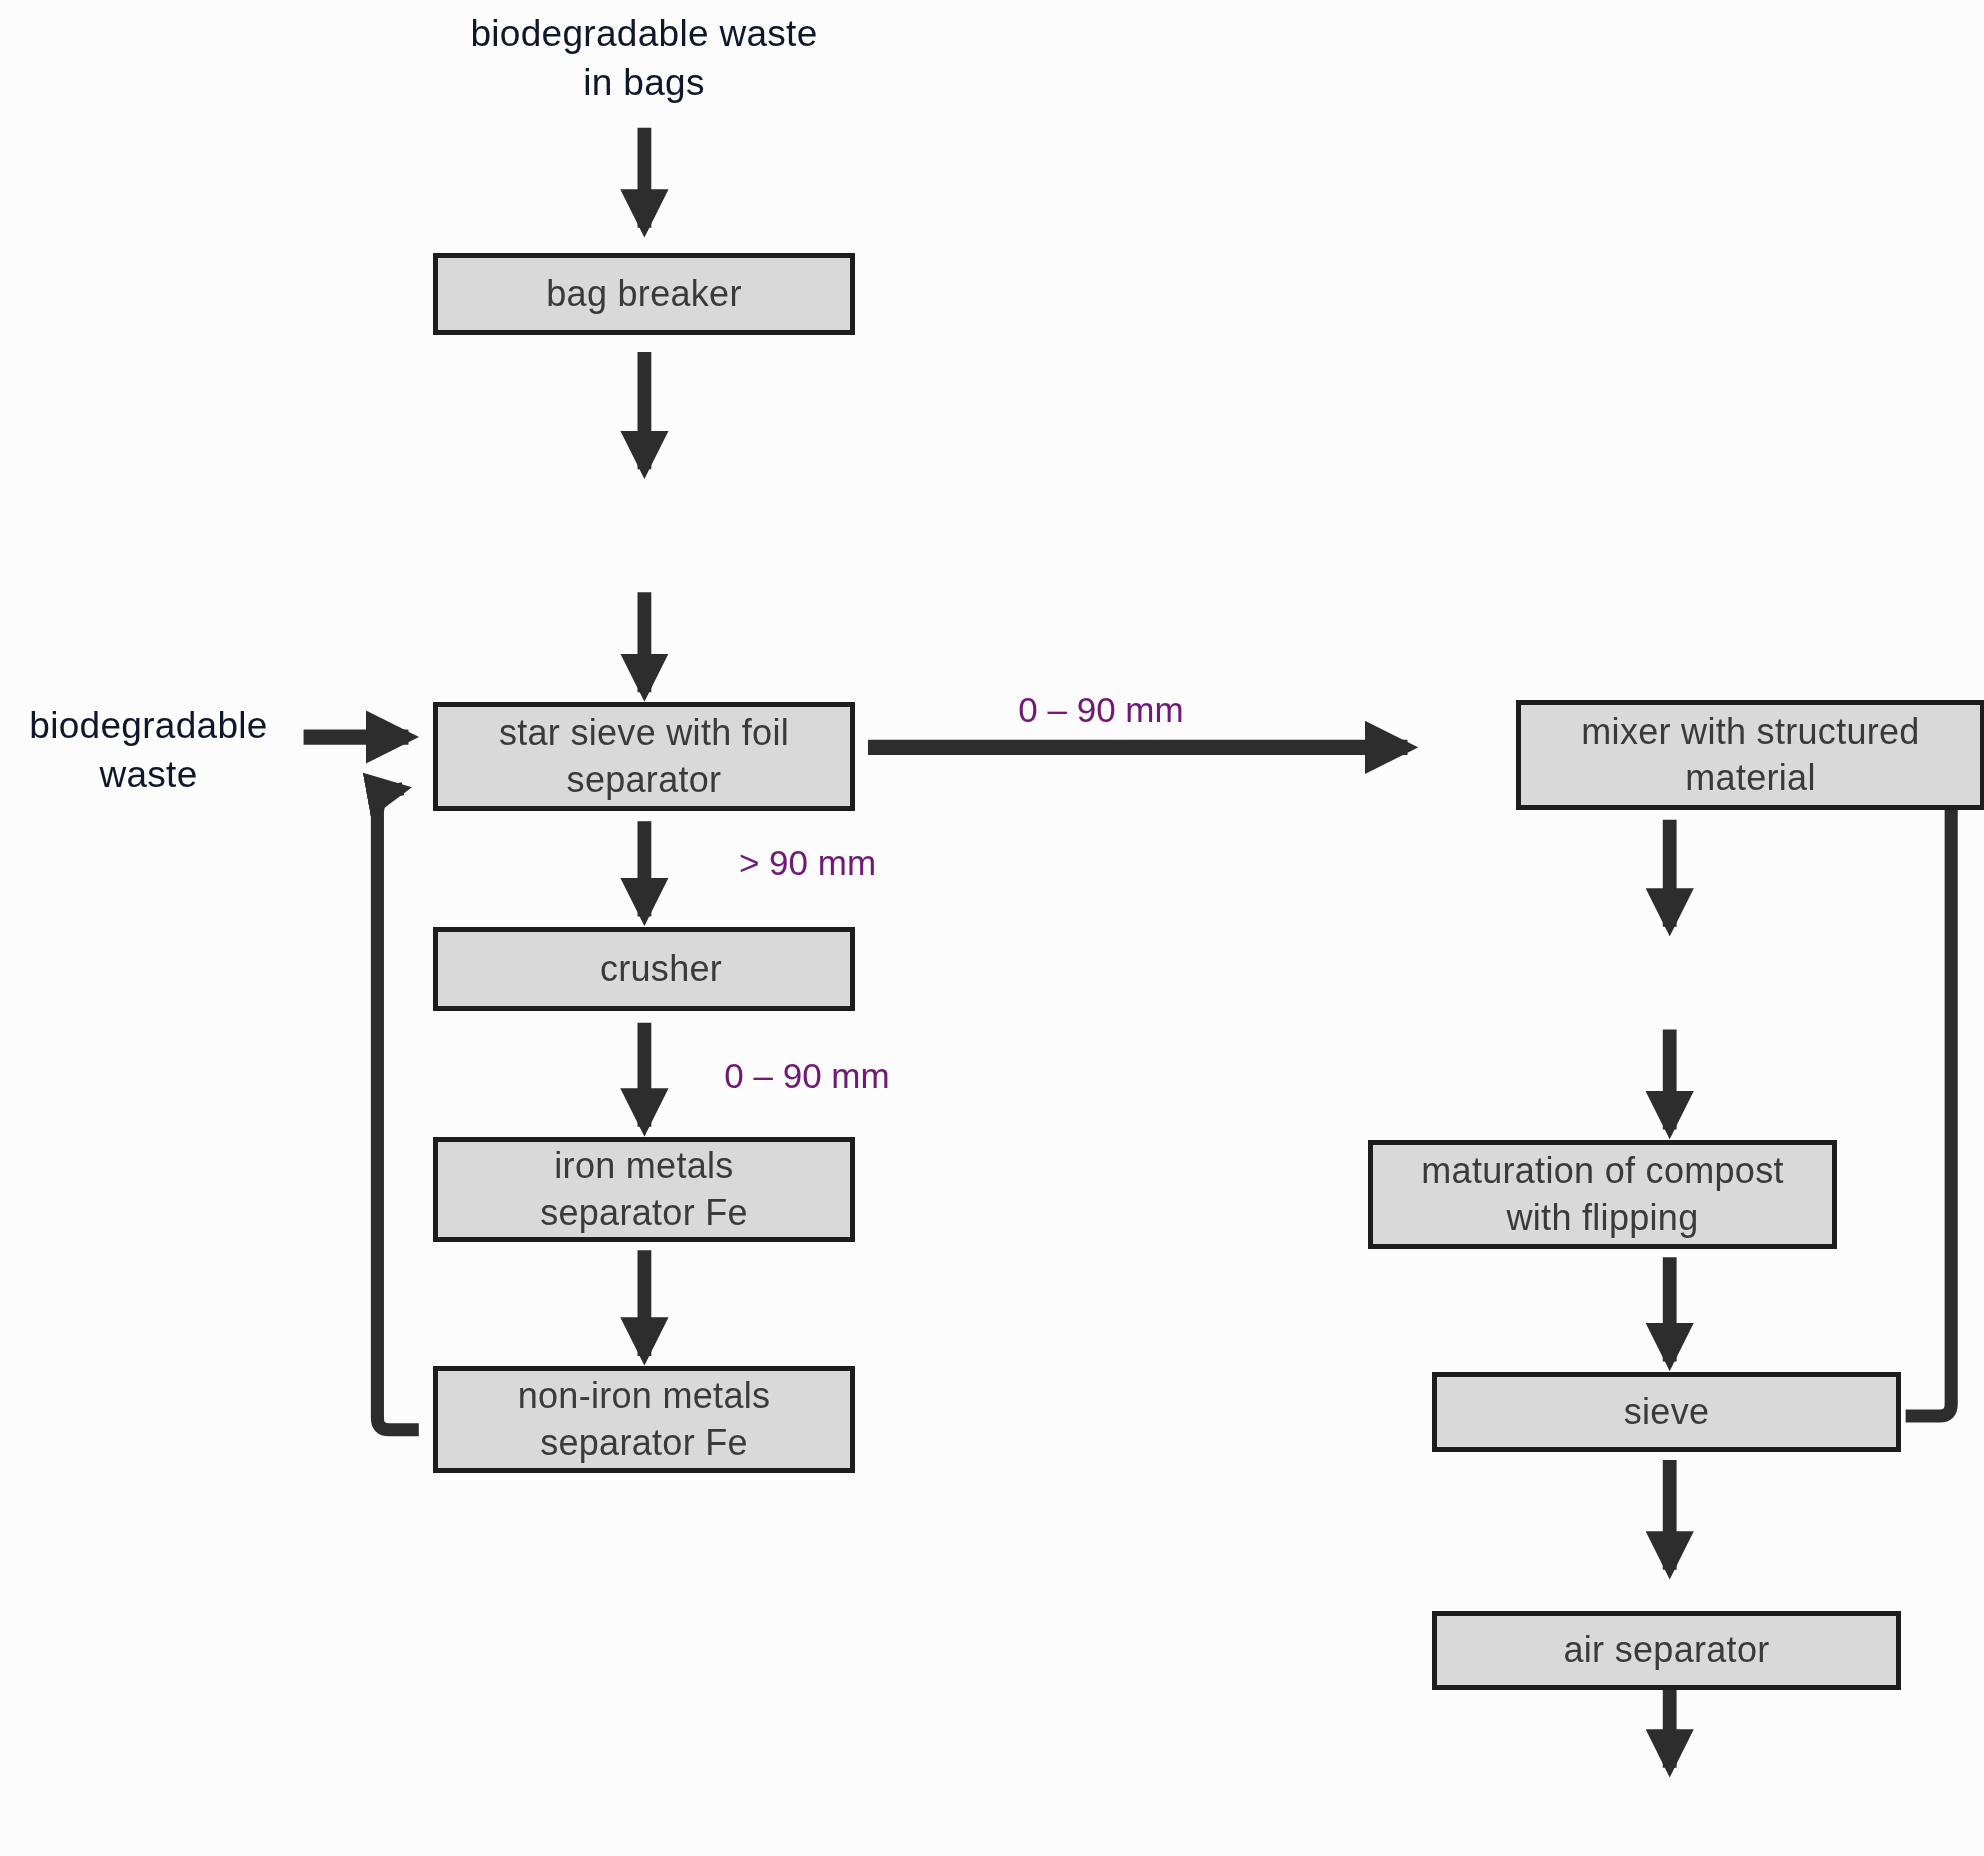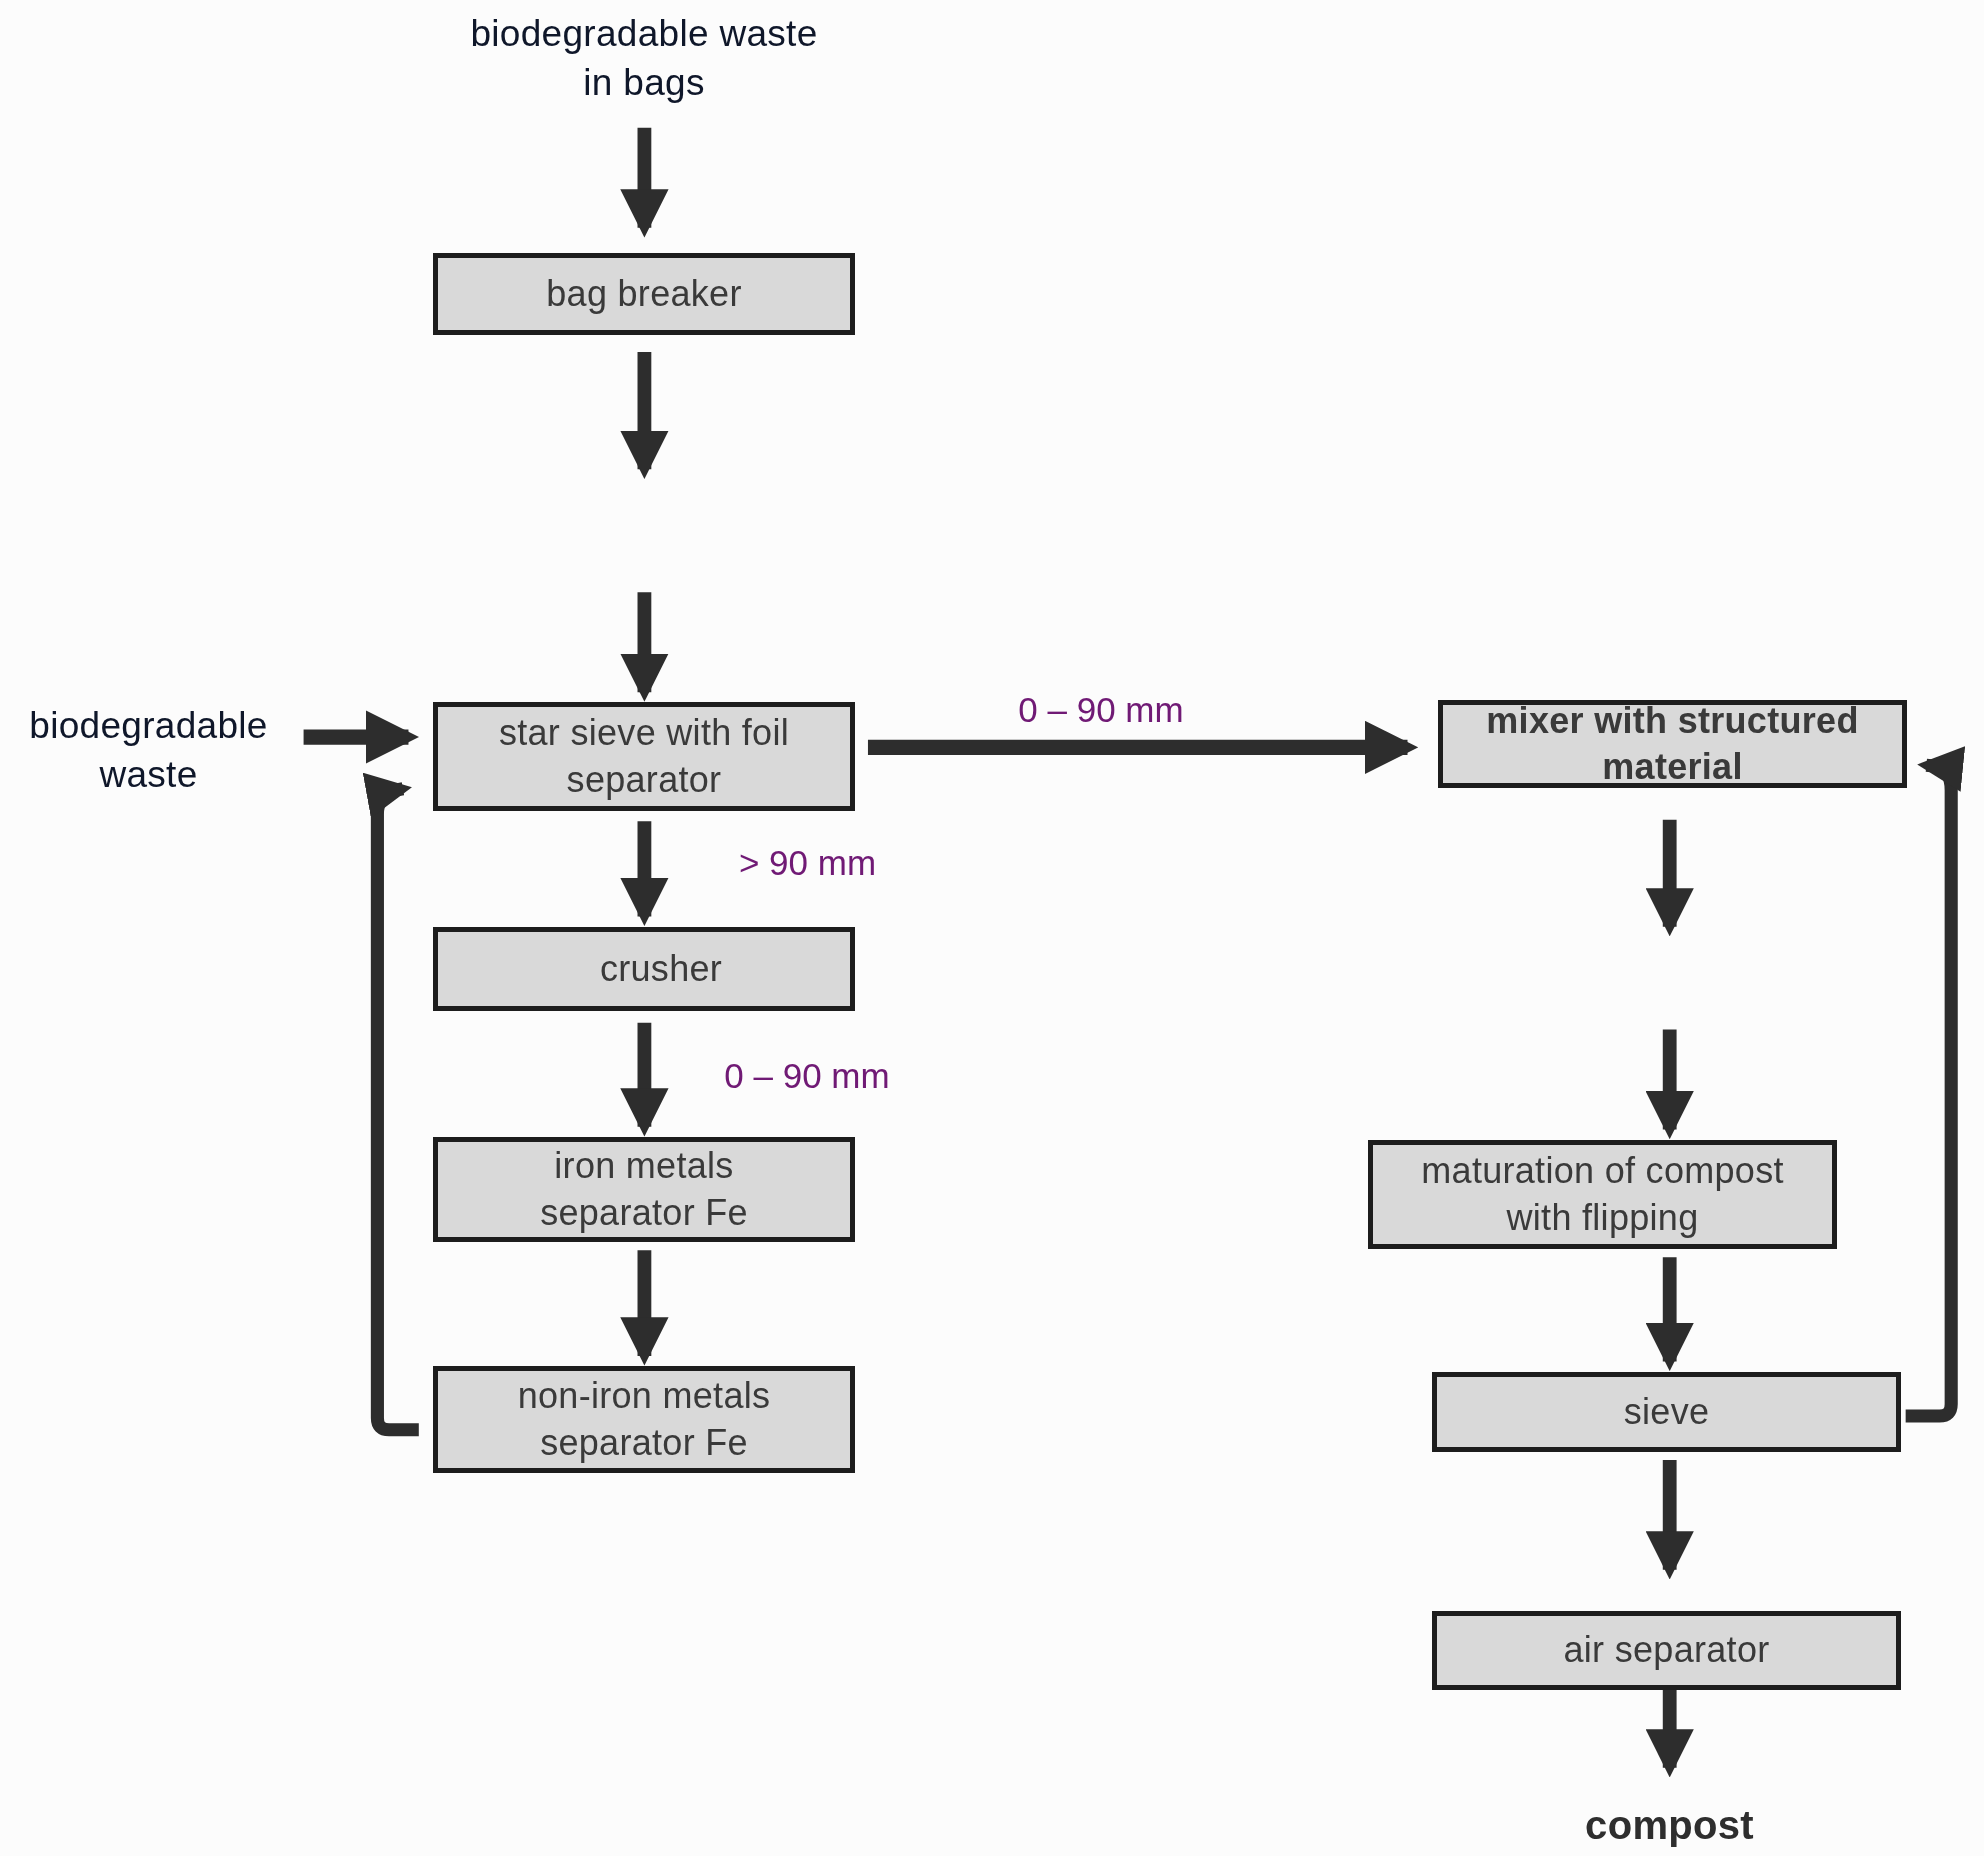--- a/index.html
+++ b/index.html
@@ -48,21 +48,21 @@
     white-space: nowrap;
   }
   
   .b-bag        { left: 433px;  top: 253px;  width: 422px; height: 82px; }
   .b-vibrating  { left: 433px;  top: 480px;  width: 422px; height: 103px; }
   .b-star       { left: 433px;  top: 702px; width: 422px; height: 109px; }
   .b-crusher    { left: 433px;  top: 927px; width: 422px; height: 84px; padding-left: 34px; }
   .b-iron       { left: 433px;  top: 1137px; width: 422px; height: 105px; }
   .b-noniron    { left: 433px;  top: 1366px; width: 422px; height: 107px; }
   
-  .b-mixer      { left: 1438px; top: 700px; width: 469px; height: 88px; font-weight: bold; }
+  .b-mixer      { left: 1516px; top: 700px; width: 469px; height: 110px; }
   .b-bioreact   { left: 1432px; top: 937px; width: 469px; height: 84px; }
   .b-maturation { left: 1368px; top: 1140px; width: 469px; height: 109px; }
   .b-sieve      { left: 1432px; top: 1372px; width: 469px; height: 80px; }
   .b-airsep     { left: 1432px; top: 1580px; width: 469px; height: 79px; margin-top: 31px; }
   
   .t-source  { left: 368px;  top: 10.3px;   width: 552px; }
   .t-side    { left: 7px;   top: 702px; width: 283px; }
   .t-compost { left: 1483px; top: 1799px; width: 373px; font-size: 40px; font-weight: bold; color: #2e2e2e; }
   .l-over90  { left: 711px; top: 843px; width: 193px; }
   .l-zero90v { left: 700px; top: 1056px; width: 214px; }
@@ -97,21 +97,20 @@
     <line x1="2420" y1="2417" x2="2420" y2="2562" stroke="#2d2d2d" stroke-width="20" marker-end="url(#ah)"></line>
 
     <path d="M 607 2072 H 564 Q 547 2072 547 2055 V 1180 Q 547 1150 573 1145 L 584 1143" fill="none" stroke="#2d2d2d" stroke-width="19" marker-end="url(#ah)"></path>
     <path d="M 2762 2052 H 2811 Q 2828 2052 2828 2035 V 1145 Q 2828 1112 2802 1110 L 2792 1109" fill="none" stroke="#2d2d2d" stroke-width="19" marker-end="url(#ah)"></path>
   </svg>
 
   <div class="txt t-source">biodegradable waste
 in bags</div>
   <div class="txt t-side">biodegradable
 waste</div>
-  <div class="txt t-compost">compost</div>
 
   <div class="edge-label l-over90">&gt; 90 mm</div>
   <div class="edge-label l-zero90v">0 – 90 mm</div>
   <div class="edge-label l-zero90h">0 – 90 mm</div>
 
   <div class="box b-bag">bag breaker</div>
   <div class="box b-star">star sieve with foil
 separator</div>
   <div class="box b-crusher">crusher</div>
   <div class="box b-iron">iron metals

